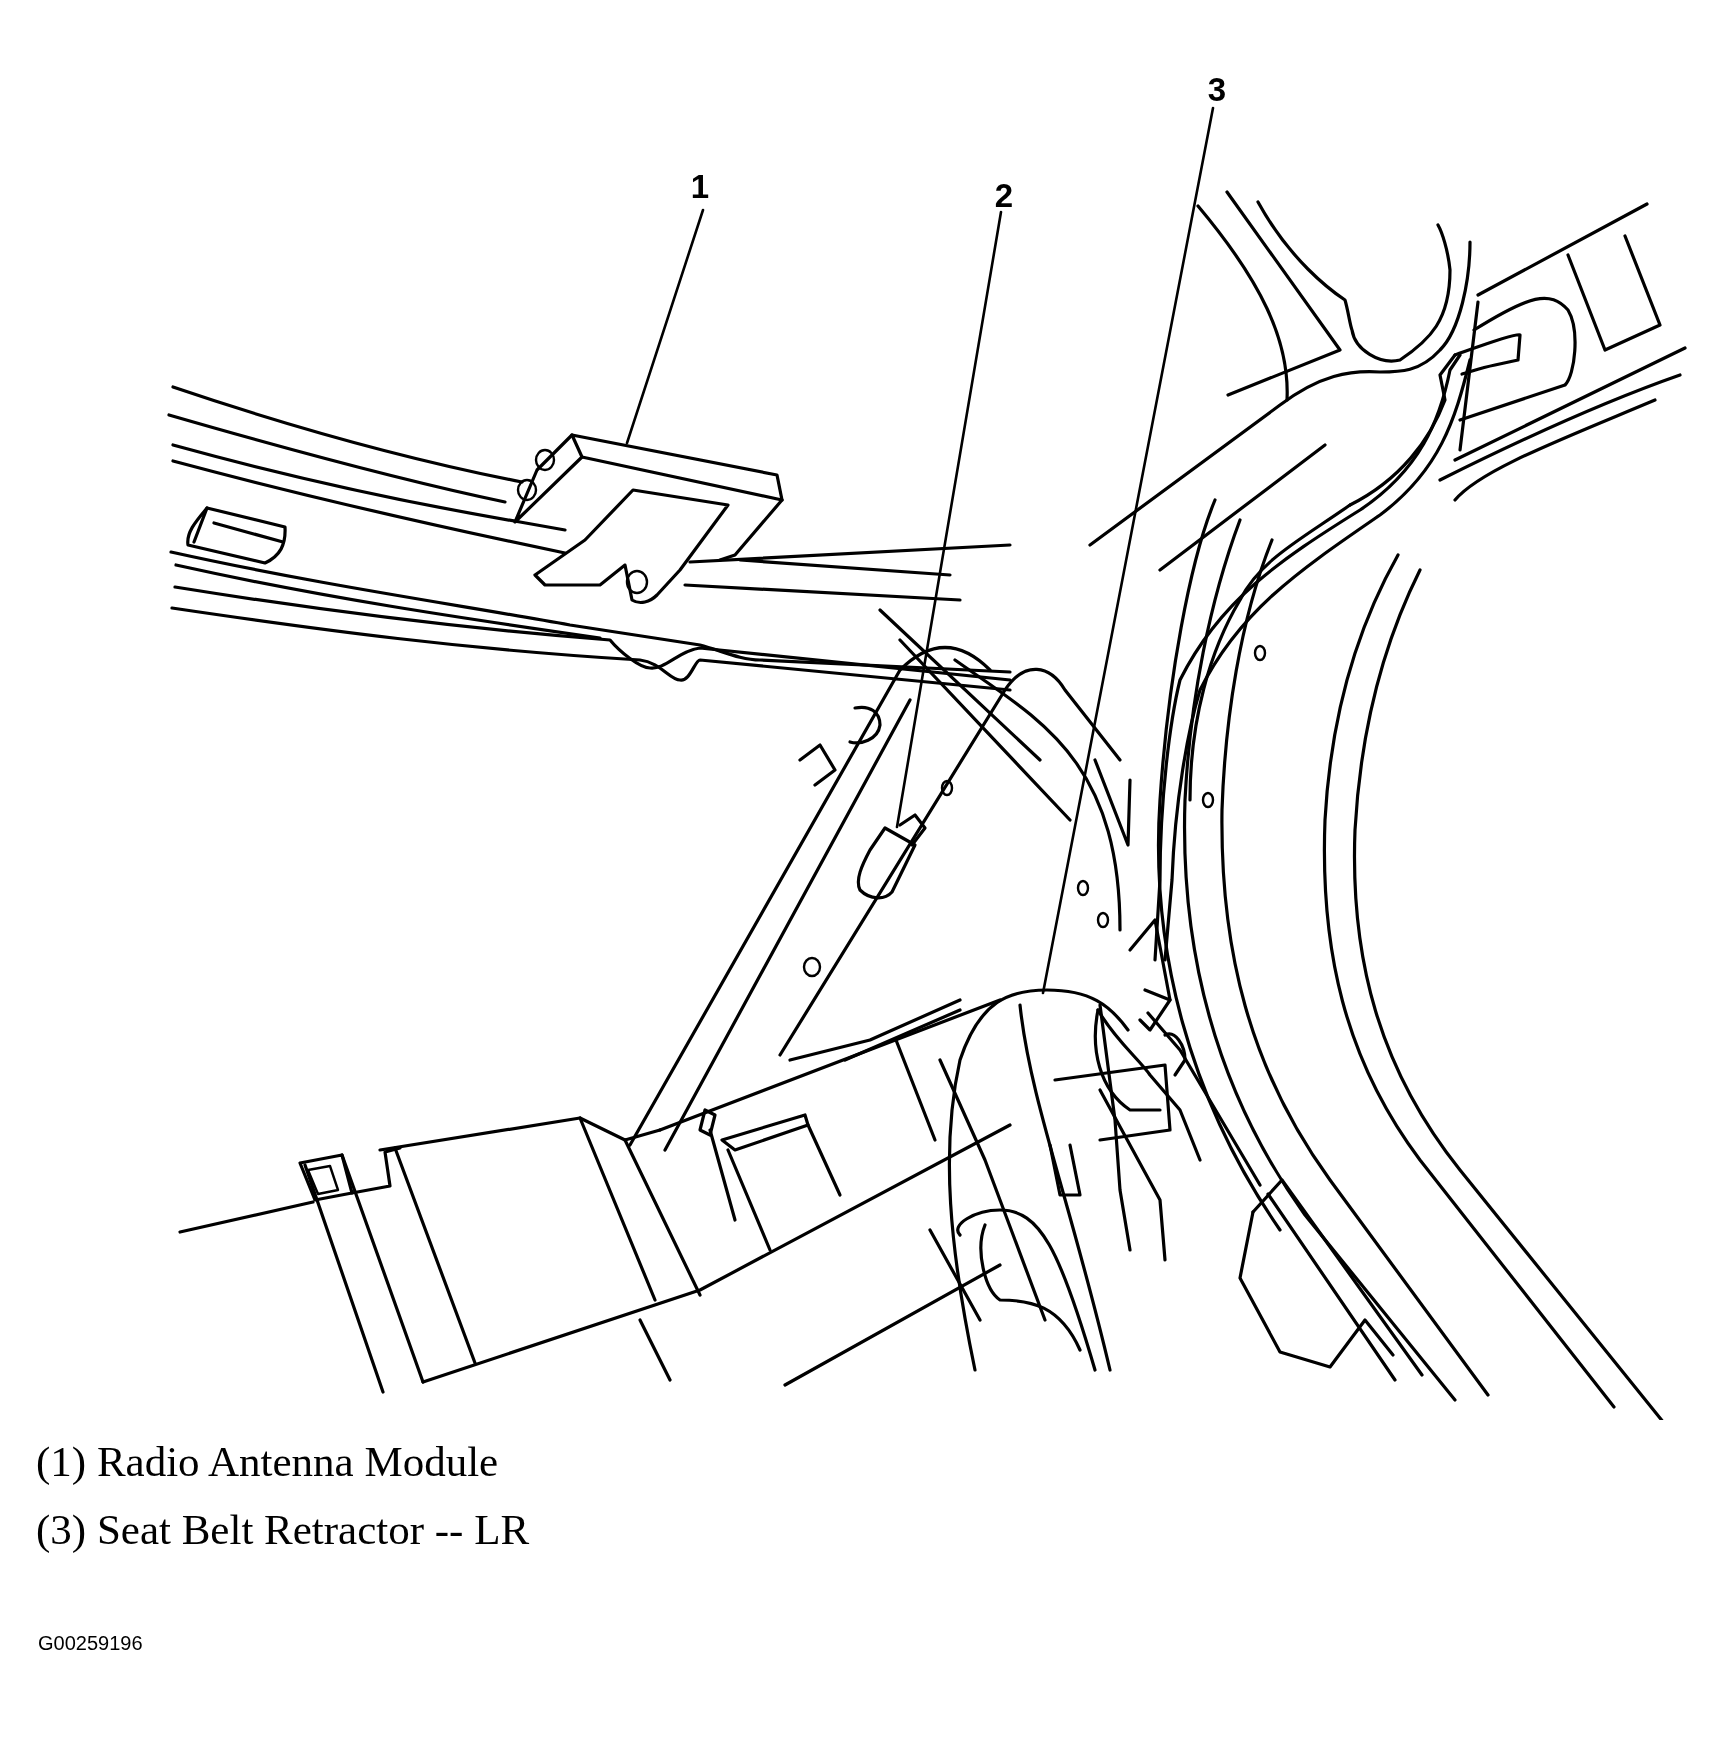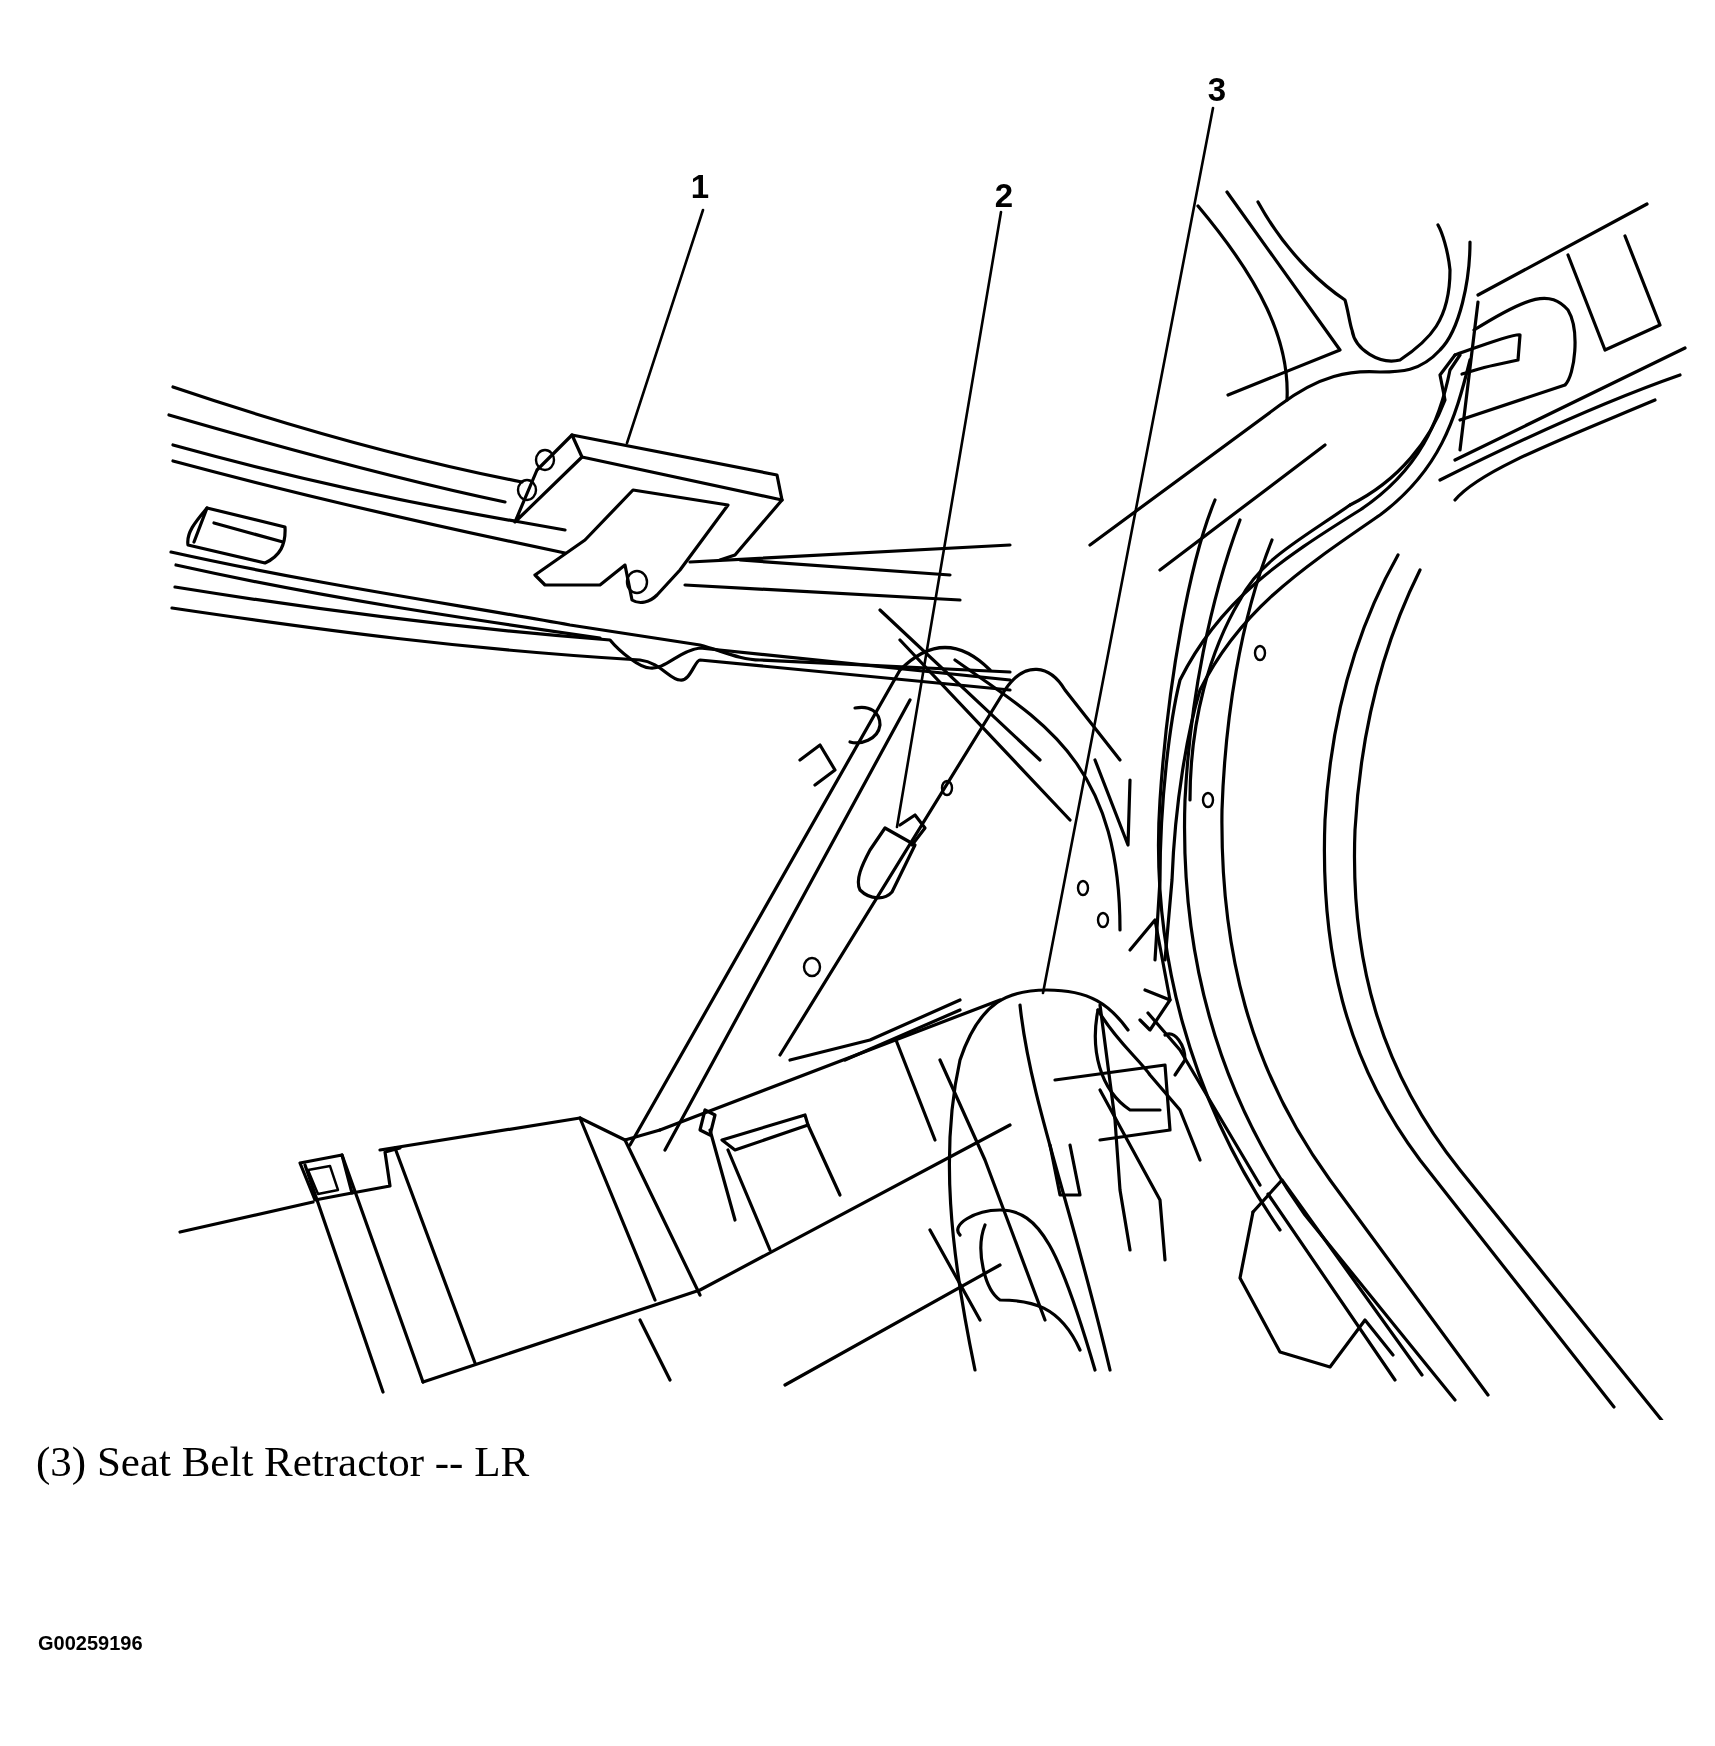--- a/index.html
+++ b/index.html
@@ -14,21 +14,21 @@
     position: absolute; font-family: "Liberation Sans", sans-serif; font-weight: bold;
     font-size: 33px; line-height: 1; color: #000; transform: translate(-50%, -50%);
   }
   #legend { position: absolute; left: 36px; top: 1428px; }
   .legend-item {
     font-family: "Liberation Serif", serif; font-size: 43px; line-height: 68px;
     color: #000; white-space: nowrap; height: 68px;
   }
   #figure-id {
     position: absolute; left: 38px; top: 1632px;
-    font-family: "Liberation Sans", sans-serif; font-size: 20px; color: #000; font-weight: bold;
+    font-family: "Liberation Sans", sans-serif; font-size: 20px; color: #000;
   }
 </style>
 </head>
 <body>
 
 <svg id="figure" viewBox="0 0 1715 1420" xmlns="http://www.w3.org/2000/svg">
 
   <g>
     <path d="M173,387 C300,430 420,462 522,482"></path>
     <path d="M169,415 C290,450 400,480 505,502"></path>
@@ -168,16 +168,17 @@
     <line class="leader" x1="1001" y1="212" x2="897" y2="827"></line>
     <line class="leader" x1="1213" y1="108" x2="1043" y2="993"></line>
   </g>
 </svg>
 
 <div class="callout" style="left:700px; top:186px;">1</div>
 <div class="callout" style="left:1004px; top:195px;">2</div>
 <div class="callout" style="left:1217px; top:89px;">3</div>
 
 <div id="legend">
+  <div class="legend-item">(1) Radio Antenna Module</div>
   <div class="legend-item">(3) Seat Belt Retractor -- LR</div>
 </div>
 
 <div id="figure-id">G00259196</div>
 
 </body></html>

